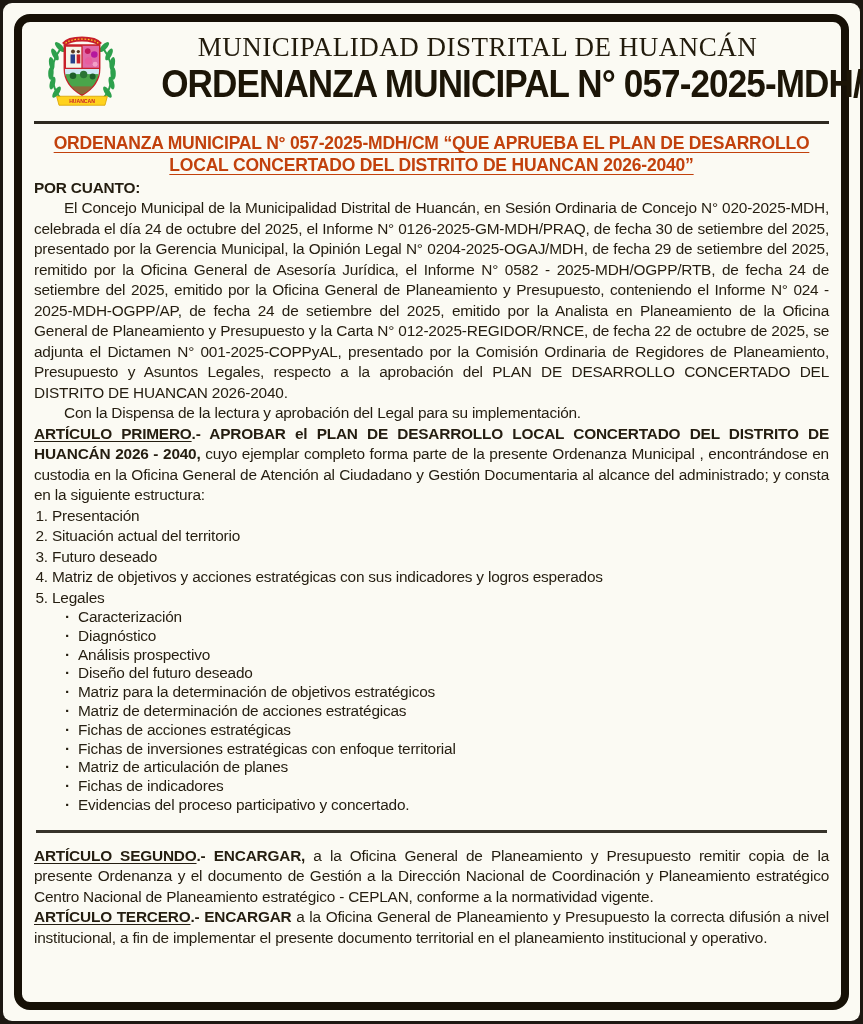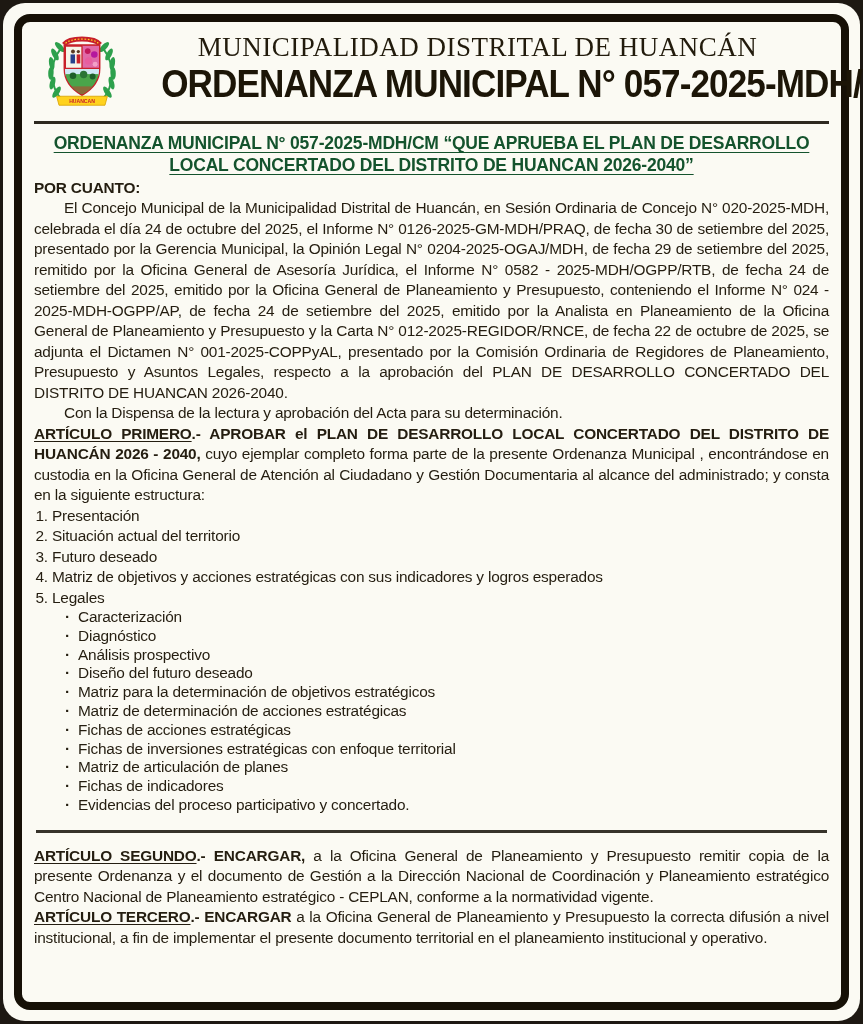--- a/index.html
+++ b/index.html
@@ -1,32 +1,32 @@
 <!DOCTYPE html>
 <html lang="es"><head>
 <meta charset="utf-8">
 <title>Ordenanza Municipal N° 057-2025-MDH/CM</title>
 <style>
   html,body{margin:0;padding:0;}
   body{font-family:"Liberation Sans", sans-serif; background:#1d1812;}
   .canvas{position:relative;width:863px;height:1024px;background:#1d1812;overflow:hidden;}
-  .page{position:absolute;inset:3px;background:#fbfaf3;border-radius:22px;}
+  .page{position:absolute;inset:3px;background:#fbfaf3;border-radius:9px;}
   .frame{position:absolute;inset:11px;border:8px solid #161006;border-radius:16px;background:#fbfaf3;
          padding:7px 12px 0 12px;box-sizing:border-box;color:#241d10;}
   
   .header{position:relative;border-bottom:3px solid #2e2920;padding:2px 0 6px 0;min-height:84px;}
   .logo{position:absolute;left:2px;top:0;width:92px;height:82px;}
   .header-text{margin-left:92px;text-align:center;}
   .org-name{font-family:"Liberation Serif", serif;font-size:27px;letter-spacing:.5px;color:#221b0c;
             line-height:32px;white-space:nowrap;}
   .doc-number{font-size:39px;font-weight:bold;letter-spacing:-1px;color:#1c1507;line-height:42px;
               transform:scaleX(.9);transform-origin:50% 50%;white-space:nowrap;}
   
   .main-title{margin:8px 6px 2px 6px;text-align:center;font-weight:bold;font-size:17.5px;line-height:22px;
-              letter-spacing:-.2px;text-decoration:underline;text-underline-offset:3px;color:#14532d;}
+              letter-spacing:-.2px;text-decoration:underline;text-underline-offset:3px;color:#c2410c;}
   .dateline{text-align:right;font-weight:bold;font-size:16px;margin:10px 2px 4px 0;letter-spacing:-.2px;}
   
   .b{font-weight:bold;}
   .u{text-decoration:underline;text-underline-offset:2px;}
   .line{font-size:15.4px;line-height:20px;letter-spacing:-.2px;}
   .para{margin:0;font-size:15.4px;line-height:20.5px;letter-spacing:-.2px;text-align:justify;}
   .para.indent{text-indent:30px;}
   .mid-heading{margin:1px 0;text-align:center;font-weight:bold;font-size:16px;line-height:20.5px;letter-spacing:-.2px;}
   
   ol.struct{margin:0;padding-left:18px;list-style:decimal;}
@@ -108,21 +108,21 @@
           <div class="org-name">MUNICIPALIDAD DISTRITAL DE HUANCÁN</div>
           <div class="doc-number">ORDENANZA MUNICIPAL N° 057-2025-MDH/CM</div>
         </div>
       </div>
 
       <div class="main-title">ORDENANZA MUNICIPAL N° 057-2025-MDH/CM “QUE APRUEBA EL PLAN DE DESARROLLO LOCAL CONCERTADO DEL DISTRITO DE HUANCAN 2026-2040”</div>
 
 
       <div class="line b">POR CUANTO:</div>
       <p class="para indent">El Concejo Municipal de la Municipalidad Distrital de Huancán, en Sesión Ordinaria de Concejo N° 020-2025-MDH, celebrada el día 24 de octubre del 2025,  el  Informe N° 0126-2025-GM-MDH/PRAQ, de fecha 30 de setiembre del 2025,  presentado por la  Gerencia Municipal, la Opinión  Legal N° 0204-2025-OGAJ/MDH, de fecha 29 de setiembre del 2025, remitido por la Oficina General de Asesoría Jurídica, el Informe N° 0582 - 2025-MDH/OGPP/RTB, de fecha 24 de setiembre del 2025, emitido por la  Oficina General de Planeamiento y Presupuesto, conteniendo  el Informe N° 024 - 2025-MDH-OGPP/AP, de fecha 24 de setiembre del 2025, emitido por la Analista en Planeamiento de la Oficina General de Planeamiento y Presupuesto y la Carta N° 012-2025-REGIDOR/RNCE, de fecha 22 de octubre de 2025, se adjunta el Dictamen N° 001-2025-COPPyAL, presentado por la Comisión Ordinaria de Regidores de Planeamiento, Presupuesto y Asuntos Legales, respecto a la aprobación del PLAN DE DESARROLLO CONCERTADO DEL DISTRITO DE HUANCAN 2026-2040.</p>
-      <p class="para indent">Con la Dispensa de la lectura y aprobación del Acta para su determinación.</p>
+      <p class="para indent">Con la Dispensa de la lectura y aprobación del Legal para su implementación.</p>
 
 
       <p class="para"><span class="b u">ARTÍCULO PRIMERO</span><span class="b">.- APROBAR el PLAN DE DESARROLLO LOCAL CONCERTADO DEL DISTRITO DE HUANCÁN 2026 - 2040, </span><span>cuyo ejemplar completo forma parte de la presente Ordenanza Municipal , encontrándose en custodia en la Oficina General de Atención al Ciudadano y Gestión Documentaria al alcance del administrado;  y consta en la siguiente estructura:</span></p>
 
       <ol class="struct">
         <li>Presentación</li>
         <li>Situación actual del territorio</li>
         <li>Futuro deseado</li>
         <li>Matriz de objetivos y acciones estratégicas con sus indicadores y logros esperados</li>
         <li>Legales</li>

